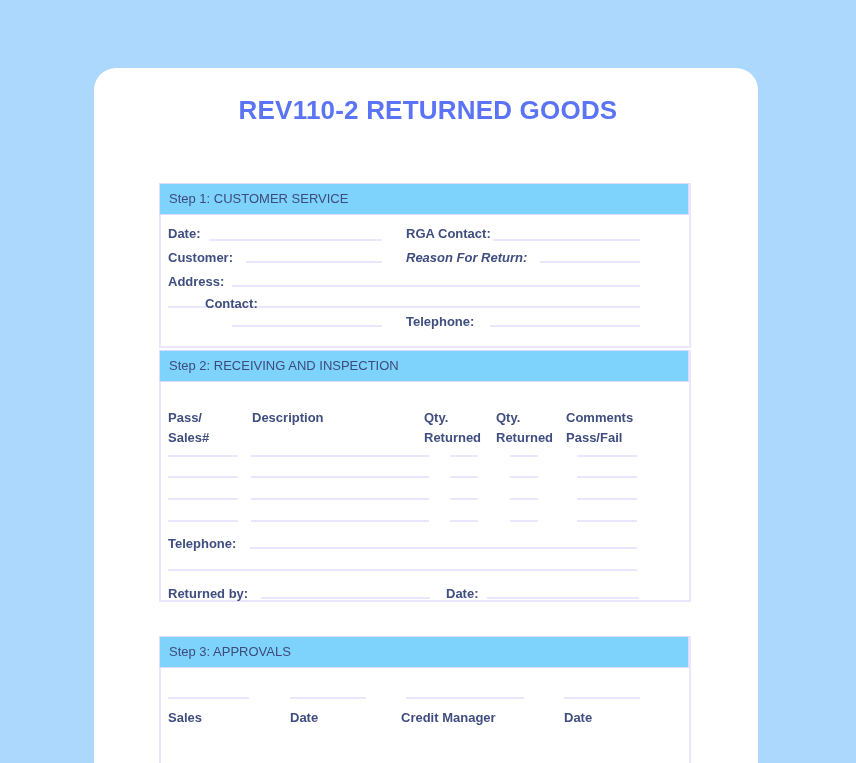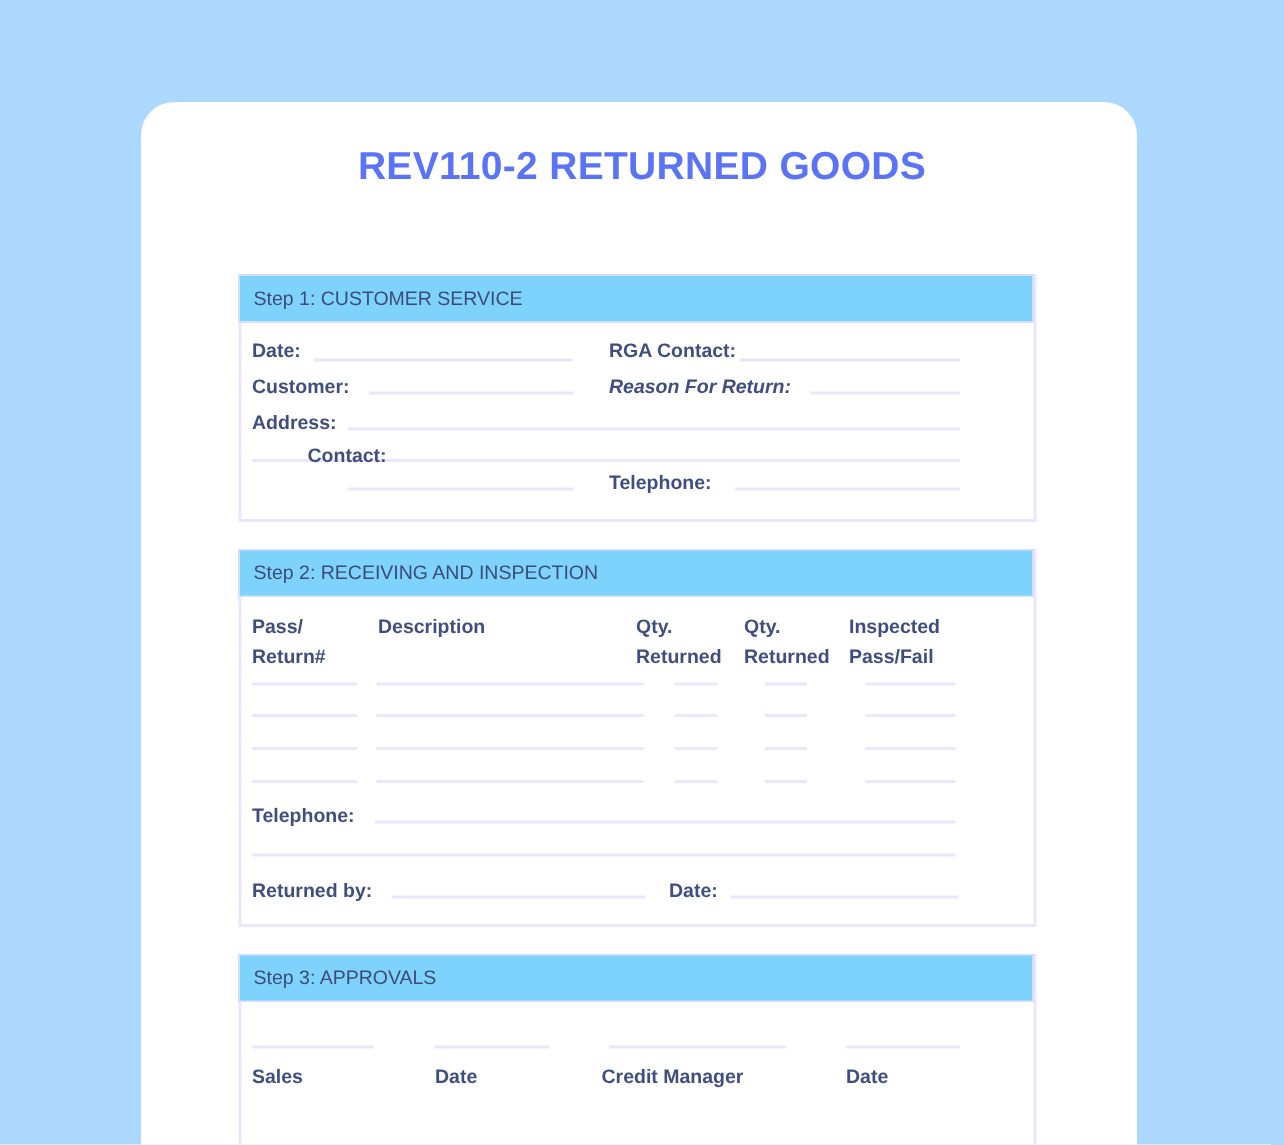--- a/index.html
+++ b/index.html
@@ -60,41 +60,41 @@
 
 <span class="lbl" style="left:168px; top:274px;">Address:</span>
 <div class="line" style="left:232px; top:285px; width:408px;"></div>
 <div class="line" style="left:168px; top:306px; width:472px;"></div>
 
 <span class="lbl" style="left:168px; top:296px;margin-left:37px;">Contact:</span>
 <div class="line" style="left:232px; top:325px; width:150px;"></div>
 <span class="lbl" style="left:406px; top:314px;">Telephone:</span>
 <div class="line" style="left:490px; top:325px; width:150px;"></div>
 
-<div class="section" style="top:366px; height:248px;">
+<div class="section" style="top:350px; height:248px;">
   <div class="sec-head">Step 2: RECEIVING AND INSPECTION</div>
 </div>
 
 <div class="lbl" style="left:168px; top:408px; line-height:20px;">
   <div>Pass/</div>
-  <div>Return#</div>
+  <div>Sales#</div>
 </div>
 <div class="lbl" style="left:252px; top:408px; line-height:20px;">
   <div>Description</div>
 </div>
 <div class="lbl center" style="left:424px; width:70px; top:408px; line-height:20px;">
   <div>Qty.</div>
   <div>Returned</div>
 </div>
 <div class="lbl center" style="left:496px; width:70px; top:408px; line-height:20px;">
   <div>Qty.</div>
   <div>Returned</div>
 </div>
 <div class="lbl center" style="left:566px; width:80px; top:408px; line-height:20px;">
-  <div>Inspected</div>
+  <div>Comments</div>
   <div>Pass/Fail</div>
 </div>
 
 <div>
   <div class="line" style="left:168px; top:455px; width:70px;"></div>
   <div class="line" style="left:251px; top:455px; width:178px;"></div>
   <div class="line" style="left:450px; top:455px; width:28px;"></div>
   <div class="line" style="left:510px; top:455px; width:28px;"></div>
   <div class="line" style="left:577px; top:455px; width:60px;"></div>
 </div>

